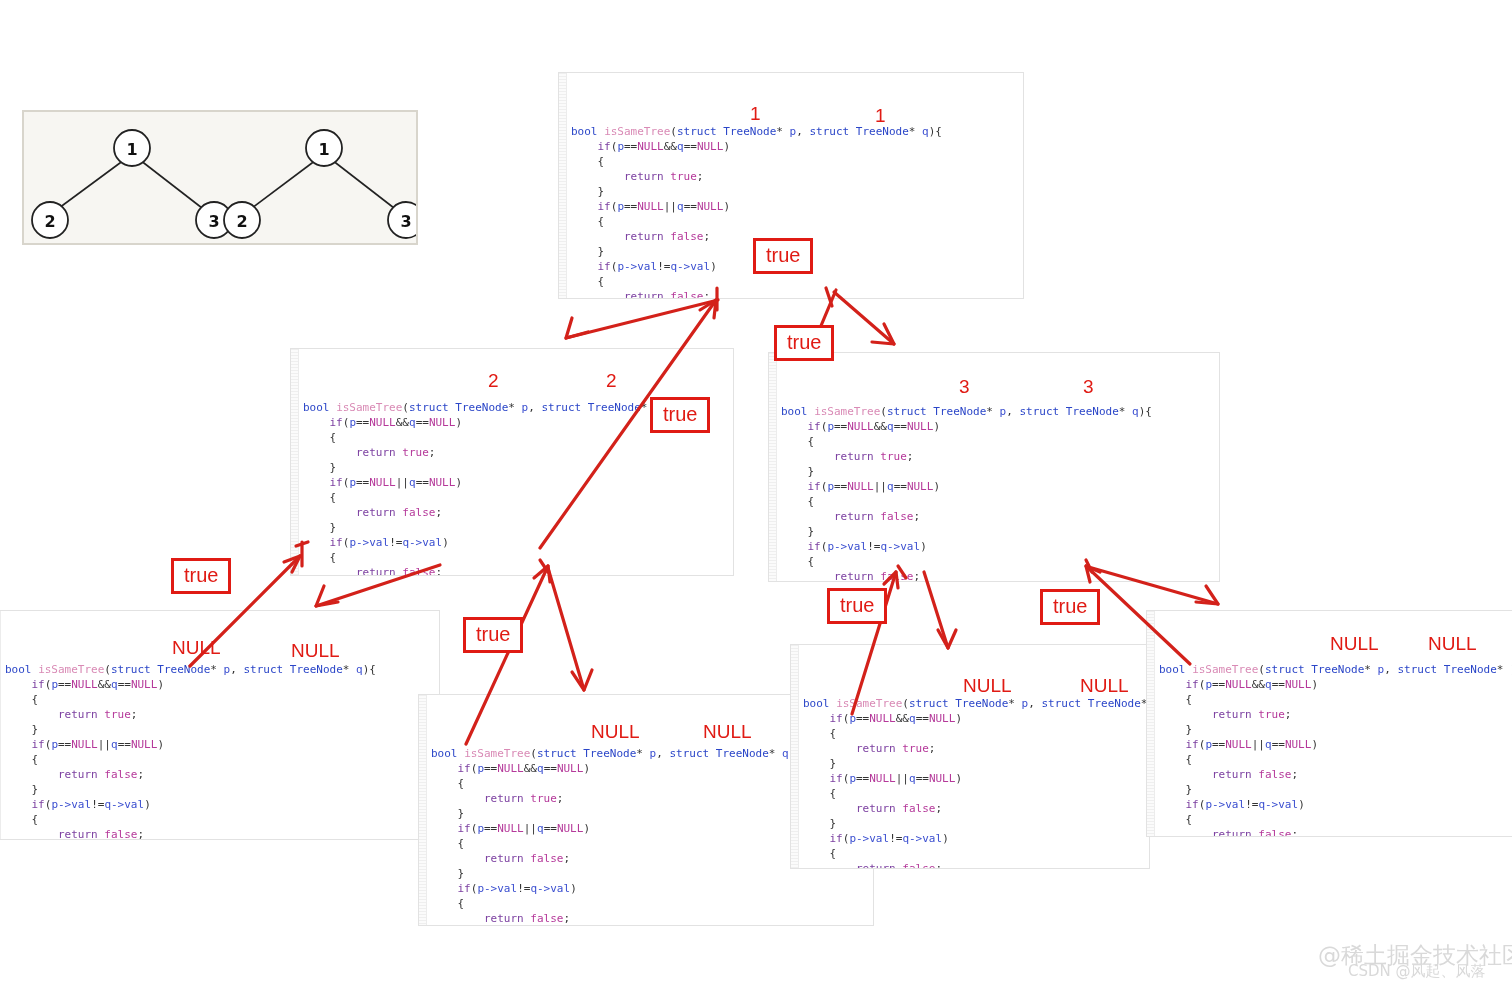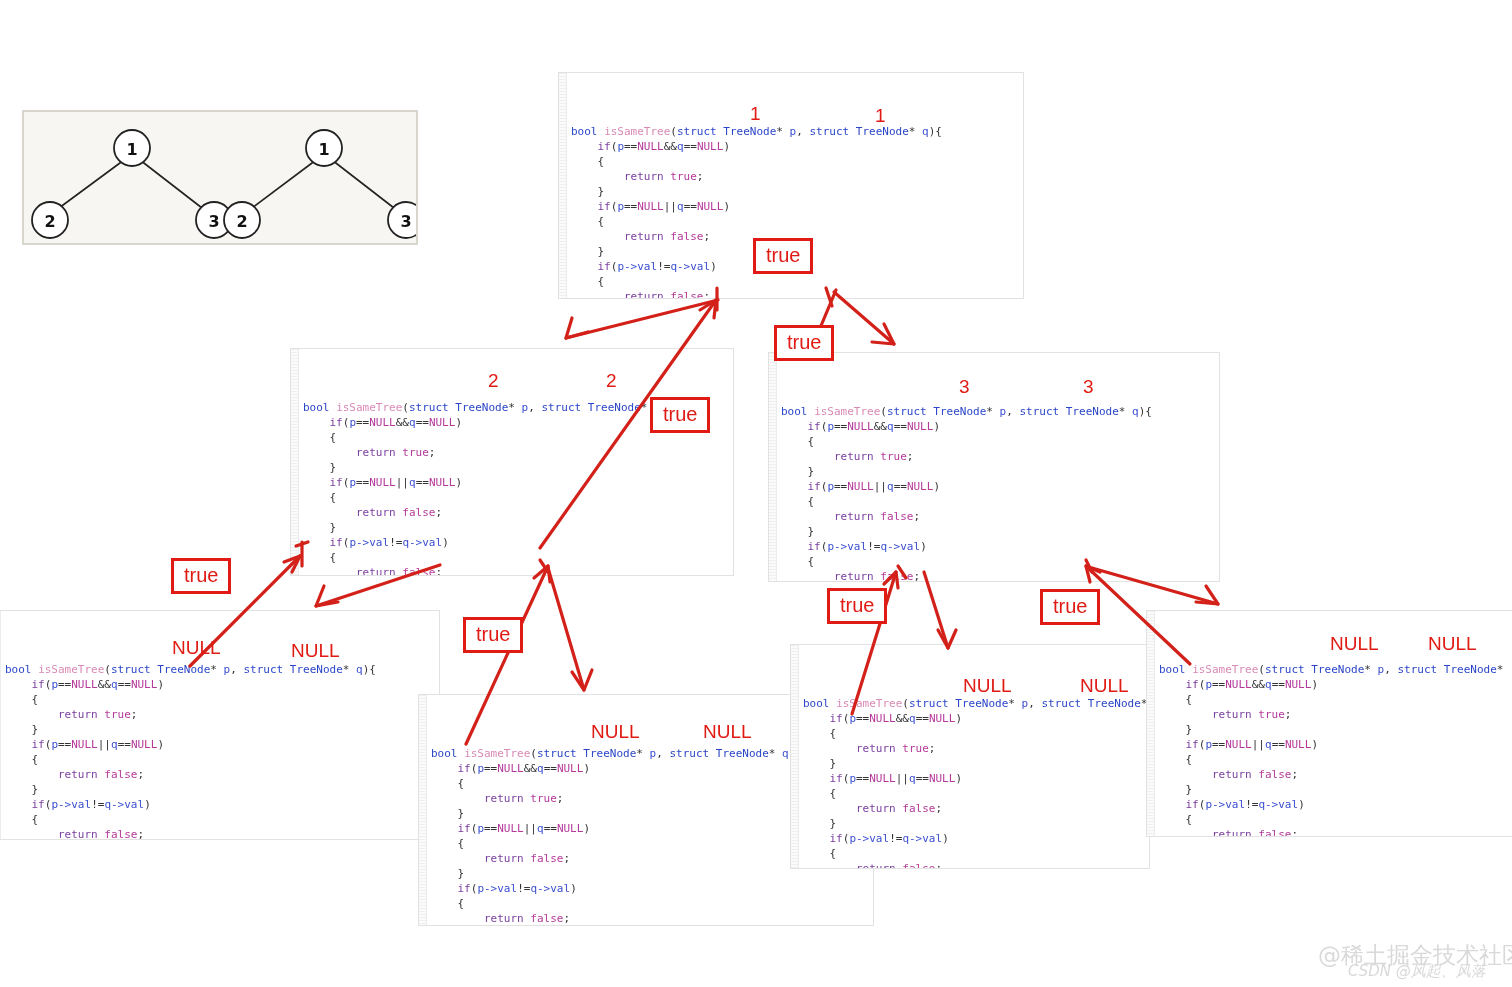--- a/index.html
+++ b/index.html
@@ -219,15 +219,15 @@
 
   <div class="truebox" style="left:753px;top:238px;">true</div>
   <div class="truebox" style="left:774px;top:325px;">true</div>
   <div class="truebox" style="left:650px;top:397px;">true</div>
   <div class="truebox" style="left:171px;top:558px;">true</div>
   <div class="truebox" style="left:463px;top:617px;">true</div>
   <div class="truebox" style="left:827px;top:588px;">true</div>
   <div class="truebox" style="left:1040px;top:589px;">true</div>
 
   <div class="wm l1" style="left:1318px;top:940px;">@稀土掘金技术社区</div>
-  <div class="wm l2" style="left:1348px;top:962px;font-style:italic;">CSDN @风起、风落</div>
+  <div class="wm l2" style="left:1348px;top:962px;">CSDN @风起、风落</div>
 
 </div>
 
 </body></html>

